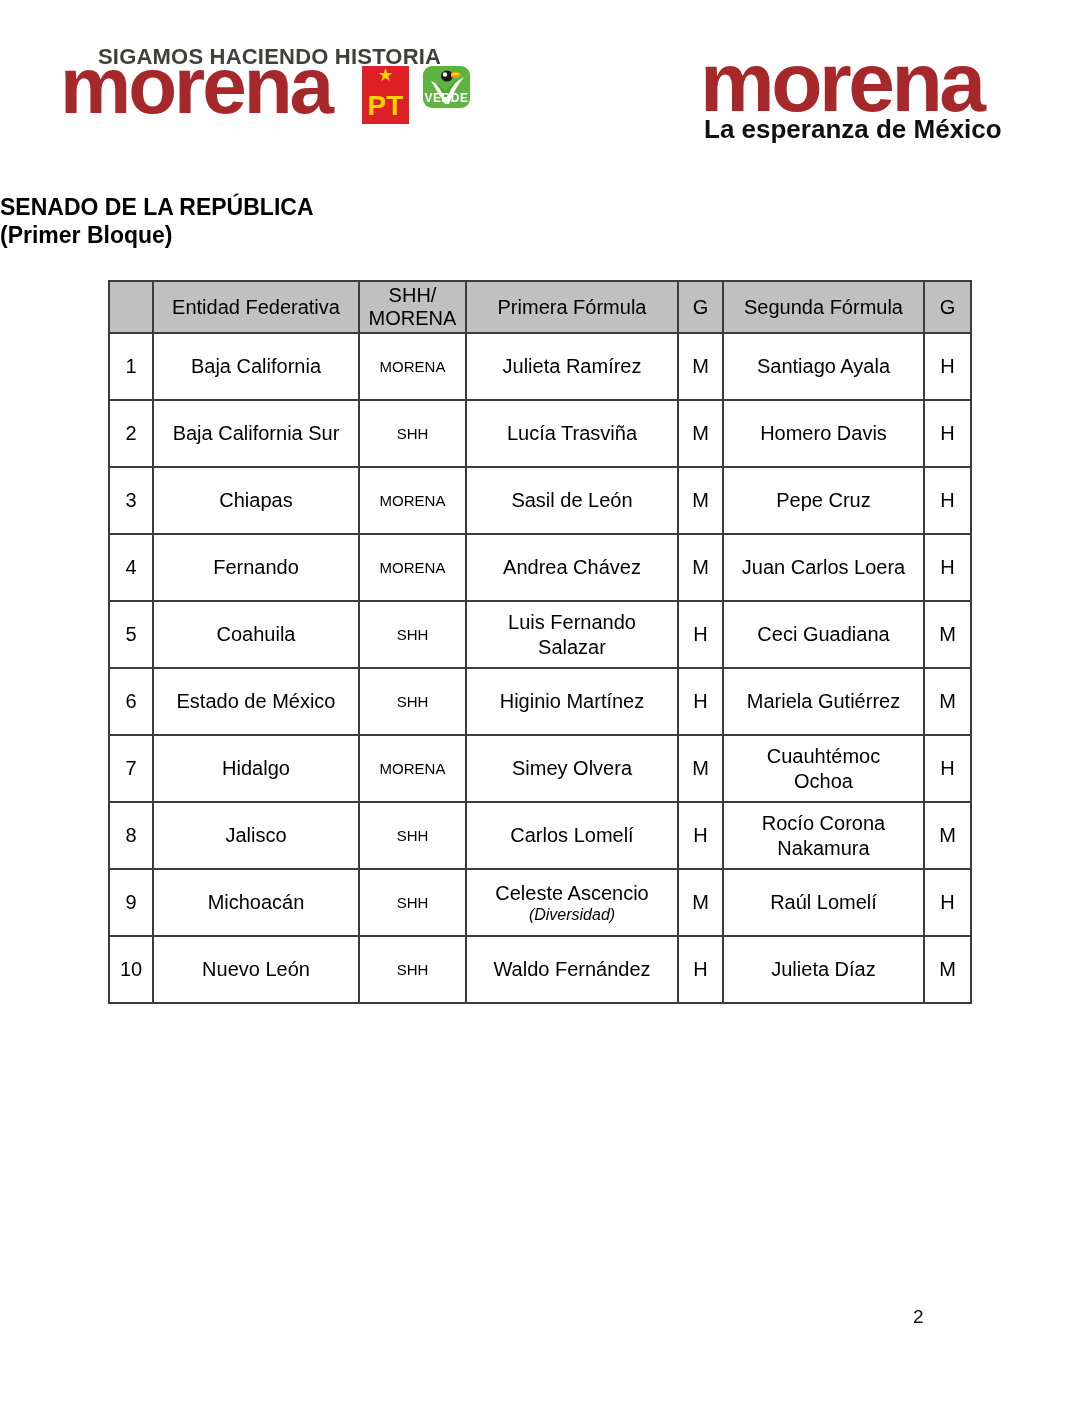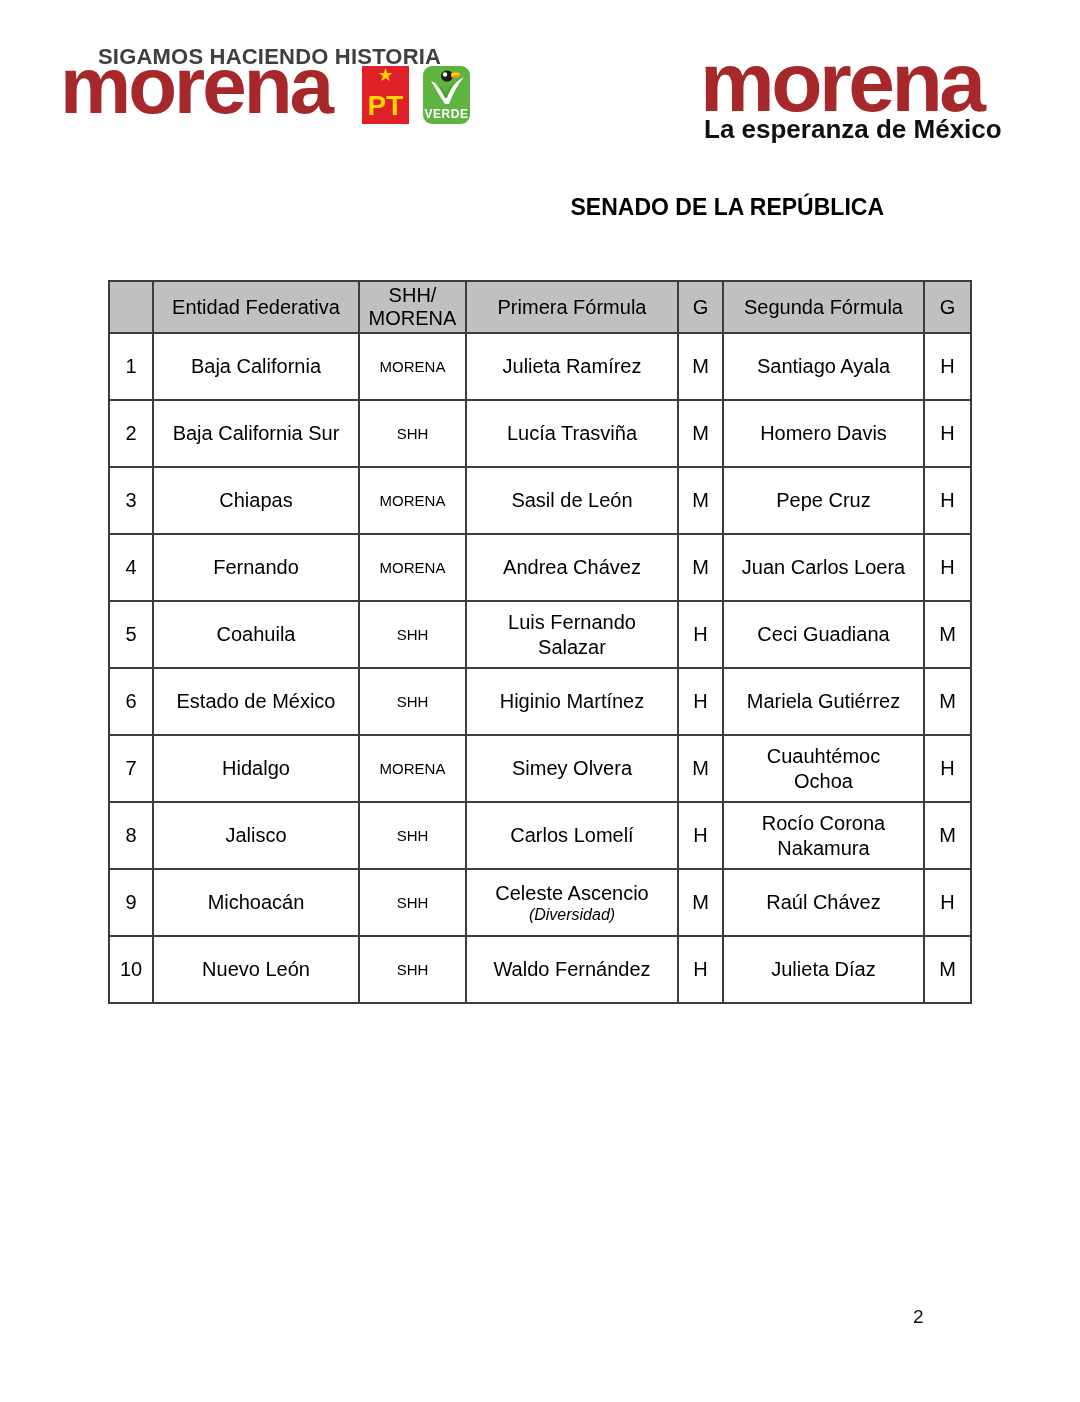--- a/index.html
+++ b/index.html
@@ -47,21 +47,21 @@
   .pt-star {
     position: absolute; top: -1px; left: 50%; transform: translateX(-50%);
     color: var(--pt-yellow); font-size: 18px; line-height: 1.2;
   }
   .pt-label {
     color: var(--pt-yellow); font-weight: bold; font-size: 28px;
     line-height: 1.0; margin-bottom: 4px; letter-spacing: 0px;
   }
   .verde-badge {
     position: absolute; left: 363px; top: 28px;
-    width: 47px; height: 58px;
+    width: 47px; height: 42px;
     background: var(--verde-green);
     border-radius: 9px;
     display: flex; flex-direction: column; align-items: center; justify-content: flex-end;
     overflow: hidden;
   }
   .verde-art { position: absolute; top: 1px; left: 0; }
   .verde-label {
     position: relative;
     color: #ffffff; font-weight: bold; font-size: 12px;
     letter-spacing: 0.5px; margin-bottom: 3px;
@@ -74,21 +74,21 @@
     line-height: 1.0; color: var(--morena-red);
   }
   .slogan {
     position: absolute; left: 4px; top: 74px;
     font-size: 26px; font-weight: bold; color: #111111; white-space: nowrap;
   }
 
   
   .doc-title {
     position: absolute; left: 0; top: 194px; width: 884px;
-    text-align: right; line-height: 1.2;
+    text-align: left; line-height: 1.2;
   }
   .doc-title .line1 { font-size: 23px; font-weight: bold; }
   .doc-title .line2 { font-size: 23px; font-weight: bold; }
 
   
   table.senate {
     position: absolute; left: 108px; top: 280px;
     border-collapse: collapse; table-layout: fixed;
     width: 862px;
     font-size: 20px; color: var(--text);
@@ -144,20 +144,21 @@
     </div>
   </div>
 
   <div class="logo-right">
     <div class="morena-word-right">morena</div>
     <div class="slogan">La esperanza de México</div>
   </div>
 
   <div class="doc-title">
     <div class="line1">SENADO DE LA REPÚBLICA</div>
+    <div class="line2">(Primer Bloque)</div>
   </div>
 
   <table class="senate">
     <colgroup>
       <col style="width:44px">
         <col style="width:206px">
         <col style="width:107px">
       <col style="width:212px">
         <col style="width:45px">
         <col style="width:201px">
@@ -250,21 +251,21 @@
           <td class="cell-segunda">Rocío Corona
 Nakamura</td>
           <td class="cell-g">M</td>
         </tr>
         <tr>
           <td class="cell-number">9</td>
           <td class="cell-entidad">Michoacán</td>
           <td class="cell-partido">SHH</td>
           <td class="cell-primera"><div>Celeste Ascencio</div><div class="note">(Diversidad)</div></td>
           <td class="cell-g">M</td>
-          <td class="cell-segunda">Raúl Chávez</td>
+          <td class="cell-segunda">Raúl Lomelí</td>
           <td class="cell-g">H</td>
         </tr>
         <tr>
           <td class="cell-number">10</td>
           <td class="cell-entidad">Nuevo León</td>
           <td class="cell-partido">SHH</td>
           <td class="cell-primera">Waldo Fernández</td>
           <td class="cell-g">H</td>
           <td class="cell-segunda">Julieta Díaz</td>
           <td class="cell-g">M</td>

